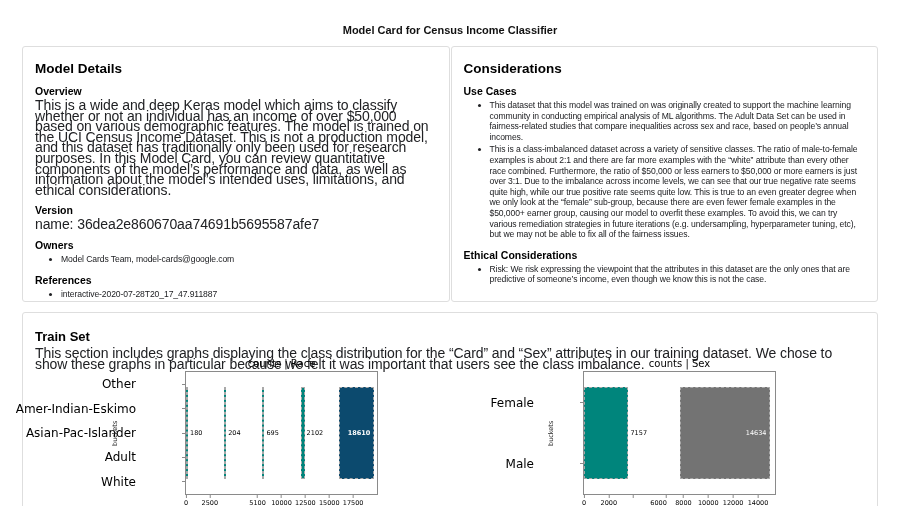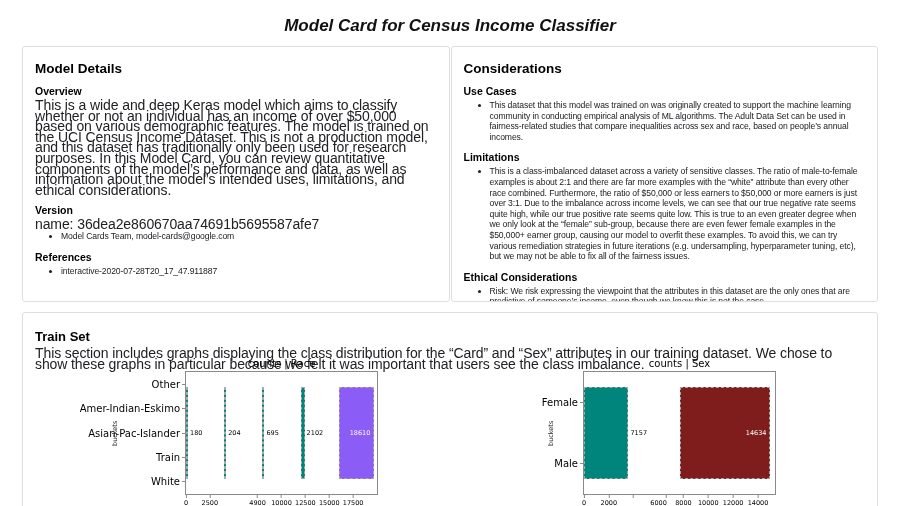--- a/index.html
+++ b/index.html
@@ -1,19 +1,19 @@
 <!DOCTYPE html>
 <html><head>
 <meta charset="utf-8">
 <style>
   * { margin:0; padding:0; box-sizing:border-box; }
   html,body { width:900px; height:506px; background:#fff; overflow:hidden;
     font-family:"Liberation Sans", sans-serif; color:#212121; }
-  .page-title { text-align:center; font-size:17px; font-weight:bold; color:#111;
-    padding-top:16px; margin-bottom:10px;font-style:italic; }
+  .page-title { text-align:center; font-size:11px; font-weight:bold; color:#111;
+    padding-top:24px; margin-bottom:10px; }
   .cards-row { display:flex; gap:1px; padding:0 22px; }
   .card { background:#fff; border:1px solid #dedede; border-radius:3px; }
   .card.top { flex:1 1 0; height:256px; padding:10px 12px; overflow:hidden; }
   .card-title { font-size:13.5px; font-weight:bold; color:#000; margin:4px 0 2px; }
   .sub-heading { font-size:10.5px; font-weight:bold; color:#000; margin:9px 0 3px; }
   .body-text { font-size:14px; line-height:10.6px; letter-spacing:-0.1px; color:#202124; }
   ul.bullets { margin:1px 0 0; padding-left:26px; }
   ul.bullets li { font-size:8.6px; line-height:10.6px; letter-spacing:-0.1px; color:#202124; margin-bottom:2px; }
   .bottom-card { margin:10px 22px 0; height:212px; padding:10px 12px; position:relative; }
   .train-title { font-size:13px; font-weight:bold; color:#000; margin:6px 0 4px; }
@@ -23,21 +23,21 @@
   .chart-race { left:86px; top:46px; }
   .chart-sex  { left:522px; top:46px; }
   .chart-body { display:flex; }
   .ylabel { width:12px; margin-top:12px; height:124px; display:flex; align-items:center;
     justify-content:center; writing-mode:vertical-rl; transform:rotate(180deg);
     font-size:6.5px; color:#262626; }
   .ycol { margin-top:12px; height:124px; display:flex; flex-direction:column; padding:1px 0; }
   .chart-race .ycol { width:64px; }
   .chart-sex  .ycol { width:26px; }
   .ytick { flex:1; display:flex; align-items:center; justify-content:flex-end;
-    font-size:10px; white-space:nowrap; }
+    font-size:12px; white-space:nowrap;gap:44px; }
   .ytick-mark { width:3px; height:1px; background:#8a8a8a; margin-left:2px; flex:0 0 auto; }
   .plot-wrap { width:193px; display:flex; flex-direction:column; }
   .chart-title { font-size:10px; height:10px; line-height:10px; text-align:center; margin-bottom:2px; }
   .plot { width:193px; height:124px; border:1px solid #8a8a8a; display:flex;
     flex-direction:row; background:#fff; }
   .bar-row { flex:1; display:flex; align-items:center; }
   .bar { height:76%; min-width:2px; border:1px dashed #a9a9a9; position:relative;
     display:flex; align-items:center; justify-content:flex-end; flex:0 0 auto; }
   .bar-val-in { color:#fff; font-size:6.5px; padding-right:3px; white-space:nowrap; }
   .bar-val-out { color:#000; font-size:6.5px; margin-left:2px; white-space:nowrap; }
@@ -53,36 +53,36 @@
 <div class="page-title">Model Card for Census Income Classifier</div>
 
 <div class="cards-row">
 
   <div class="card top">
     <div class="card-title">Model Details</div>
     <div class="sub-heading">Overview</div>
     <div class="body-text">This is a wide and deep Keras model which aims to classify whether or not an individual has an income of over $50,000 based on various demographic features. The model is trained on the UCI Census Income Dataset. This is not a production model, and this dataset has traditionally only been used for research purposes. In this Model Card, you can review quantitative components of the model’s performance and data, as well as information about the model’s intended uses, limitations, and ethical considerations.</div>
     <div class="sub-heading">Version</div>
     <div class="body-text">name: 36dea2e860670aa74691b5695587afe7</div>
+    <div class="sub-heading">Owners</div>
     <ul class="bullets">
       <li>Model Cards Team, model-cards@google.com</li>
     </ul>
     <div class="sub-heading">References</div>
     <ul class="bullets">
       <li>interactive-2020-07-28T20_17_47.911887</li>
     </ul>
   </div>
 
   <div class="card top">
     <div class="card-title">Considerations</div>
     <div class="sub-heading">Use Cases</div>
     <ul class="bullets">
       <li>This dataset that this model was trained on was originally created to support the machine learning community in conducting empirical analysis of ML algorithms. The Adult Data Set can be used in fairness-related studies that compare inequalities across sex and race, based on people’s annual incomes.</li>
     </ul>
-    <div class="sub-heading">Limitations</div>
     <ul class="bullets">
       <li>This is a class-imbalanced dataset across a variety of sensitive classes. The ratio of male-to-female examples is about 2:1 and there are far more examples with the “white” attribute than every other race combined. Furthermore, the ratio of $50,000 or less earners to $50,000 or more earners is just over 3:1. Due to the imbalance across income levels, we can see that our true negative rate seems quite high, while our true positive rate seems quite low. This is true to an even greater degree when we only look at the “female” sub-group, because there are even fewer female examples in the $50,000+ earner group, causing our model to overfit these examples. To avoid this, we can try various remediation strategies in future iterations (e.g. undersampling, hyperparameter tuning, etc), but we may not be able to fix all of the fairness issues.</li>
     </ul>
     <div class="sub-heading">Ethical Considerations</div>
     <ul class="bullets">
       <li>
         <div>Risk: We risk expressing the viewpoint that the attributes in this dataset are the only ones that are predictive of someone’s income, even though we know this is not the case.</div>
 
       </li>
     </ul>
@@ -104,21 +104,21 @@
           </div>
           <div class="ytick">
             <span>Amer-Indian-Eskimo</span>
             <span class="ytick-mark"></span>
           </div>
           <div class="ytick">
             <span>Asian-Pac-Islander</span>
             <span class="ytick-mark"></span>
           </div>
           <div class="ytick">
-            <span>Train</span>
+            <span>Adult</span>
             <span class="ytick-mark"></span>
           </div>
           <div class="ytick">
             <span>White</span>
             <span class="ytick-mark"></span>
           </div>
         </div>
       <div class="plot-wrap">
         <div class="chart-title">counts | Race</div>
         <div class="plot">
@@ -132,41 +132,41 @@
             </div>
             <div class="bar-row">
               <div class="bar" style="width: 3.475%; background: rgb(0, 133, 124);"></div>
               <span class="bar-val-out">695</span>
             </div>
             <div class="bar-row">
               <div class="bar" style="width: 10.51%; background: rgb(0, 133, 124);"></div>
               <span class="bar-val-out">2102</span>
             </div>
             <div class="bar-row">
-              <div class="bar" style="width: 93.05%; background: #8b5cf6;">
+              <div class="bar" style="width: 93.05%; background: #0c4a6e; font-weight: bold;">
                 <span class="bar-val-in">18610</span>
               </div>
             </div>
           </div>
         <div class="xticks">
             <div class="xtick" style="left: 0%;">
               <span class="xtick-mark"></span>
               <span>0</span>
             </div>
             <div class="xtick" style="left: 12.5%;">
               <span class="xtick-mark"></span>
               <span>2500</span>
             </div>
             <div class="xtick" style="left: 25%; margin-top: 12px;">
               <span class="xtick-mark"></span>
               <span>5000</span>
             </div>
             <div class="xtick" style="left: 37.5%;">
               <span class="xtick-mark"></span>
-              <span>4900</span>
+              <span>5100</span>
             </div>
             <div class="xtick" style="left: 50%;">
               <span class="xtick-mark"></span>
               <span>10000</span>
             </div>
             <div class="xtick" style="left: 62.5%;">
               <span class="xtick-mark"></span>
               <span>12500</span>
             </div>
             <div class="xtick" style="left: 75%;">
@@ -197,21 +197,21 @@
           </div>
         </div>
       <div class="plot-wrap">
         <div class="chart-title">counts | Sex</div>
         <div class="plot">
             <div class="bar-row">
               <div class="bar" style="width: 46.5769%; background: rgb(0, 133, 124);"></div>
               <span class="bar-val-out">7157</span>
             </div>
             <div class="bar-row">
-              <div class="bar" style="width: 95.2362%; background: #7f1d1d;">
+              <div class="bar" style="width: 95.2362%; background: #737373;">
                 <span class="bar-val-in">14634</span>
               </div>
             </div>
           </div>
         <div class="xticks">
             <div class="xtick" style="left: 0%;">
               <span class="xtick-mark"></span>
               <span>0</span>
             </div>
             <div class="xtick" style="left: 13.0157%; text-align: right;">

